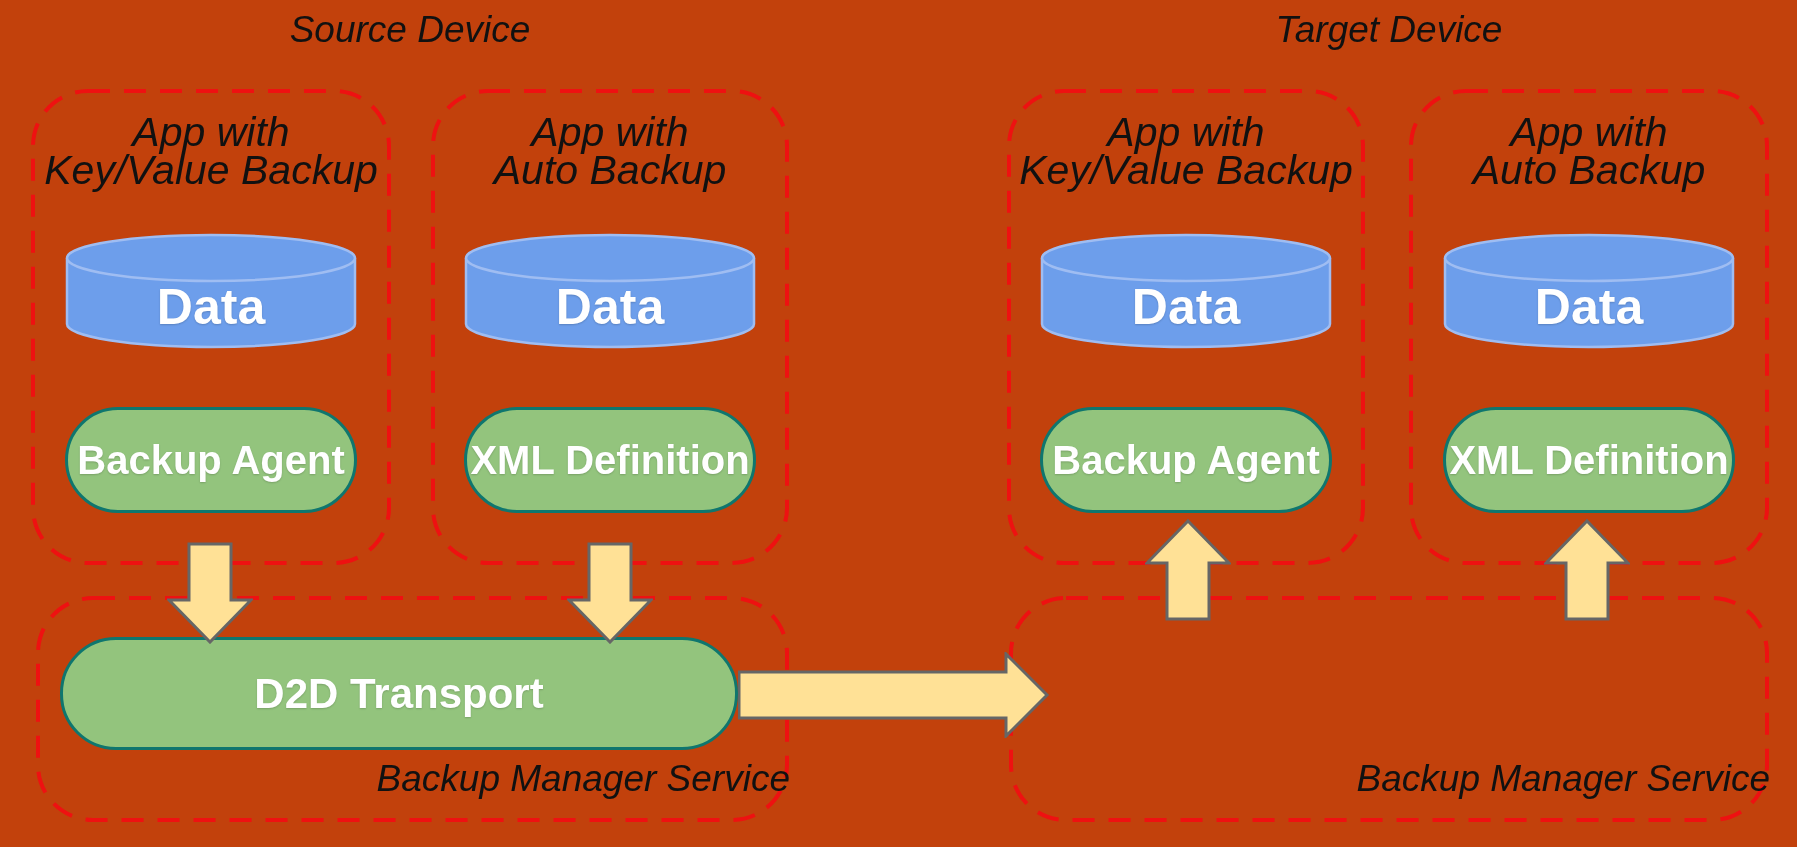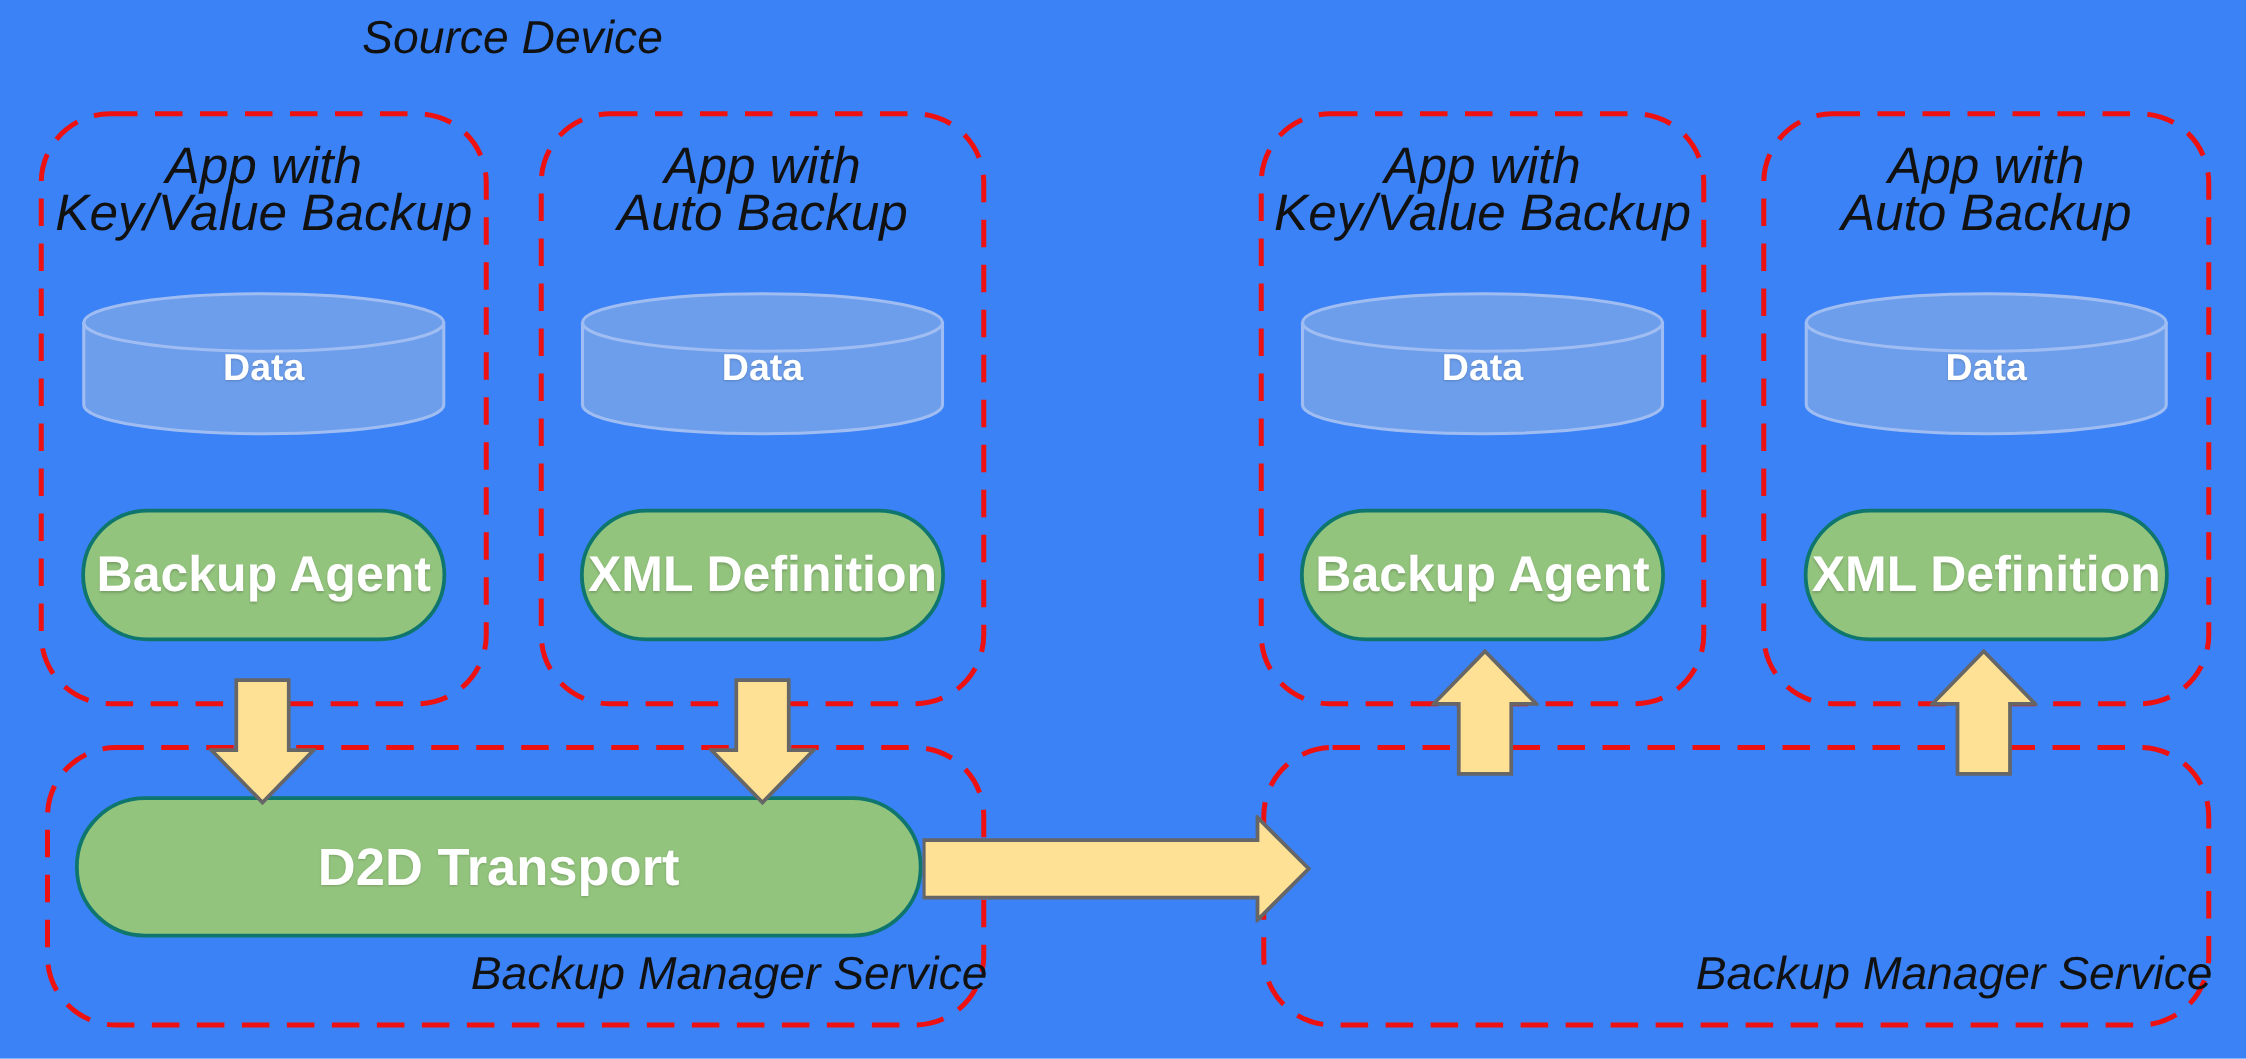--- a/index.html
+++ b/index.html
@@ -1,19 +1,19 @@
 <!DOCTYPE html>
 <html><head>
 <meta charset="utf-8">
 <style>
   html,body{margin:0;padding:0;background:#ffffff;}
   .canvas{
     position:relative;
     width:1797px;height:847px;
-    background:#3b82f6;
+    background:#c2410c;
     font-family:"Liberation Sans", sans-serif;
     overflow:hidden;
   }
   .device-title{
     position:absolute;top:10px;
     font-style:italic;font-size:37px;line-height:40px;
     color:#111;text-align:center;
   }
   .device-title.source{left:30px;width:760px;}
   .device-title.target{left:1008px;width:762px;}
@@ -27,21 +27,21 @@
     font-size:41px;line-height:38px;color:#111;
   }
 
   .cylinder{
     position:absolute;left:50%;transform:translateX(-50%);
     top:144px;width:292px;height:118px;
   }
   .cyl-label{
     position:absolute;left:0;right:0;top:46px;
     text-align:center;color:#ffffff;
-    font-size:30px;font-weight:bold;
+    font-size:50px;font-weight:bold;
     text-shadow:0 1px 2px rgba(0,0,0,0.18);
   }
 
   .pill{
     position:absolute;
     background:#93c47d;
     border:3px solid #0f766e;
     border-radius:56px;
     display:flex;align-items:center;justify-content:center;
     color:#ffffff;font-weight:bold;
@@ -62,20 +62,21 @@
   }
 
   .arrow{position:absolute;z-index:5;}
 </style>
 </head>
 <body>
 
 <div class="canvas">
 
   <div class="device-title source">Source Device</div>
+  <div class="device-title target">Target Device</div>
 
   <div class="panel" style="left:30px;top:88px;width:362px;height:478px;">
     <svg class="dash" width="362" height="478">
       <rect x="3" y="3" width="356" height="472" rx="55" fill="none" stroke="#ee1111" stroke-width="4" stroke-dasharray="22 14"></rect>
     </svg>
     <div class="app-title">
       <div>App with</div>
       <div>Key/Value Backup</div>
     </div>
     <div class="cylinder">

